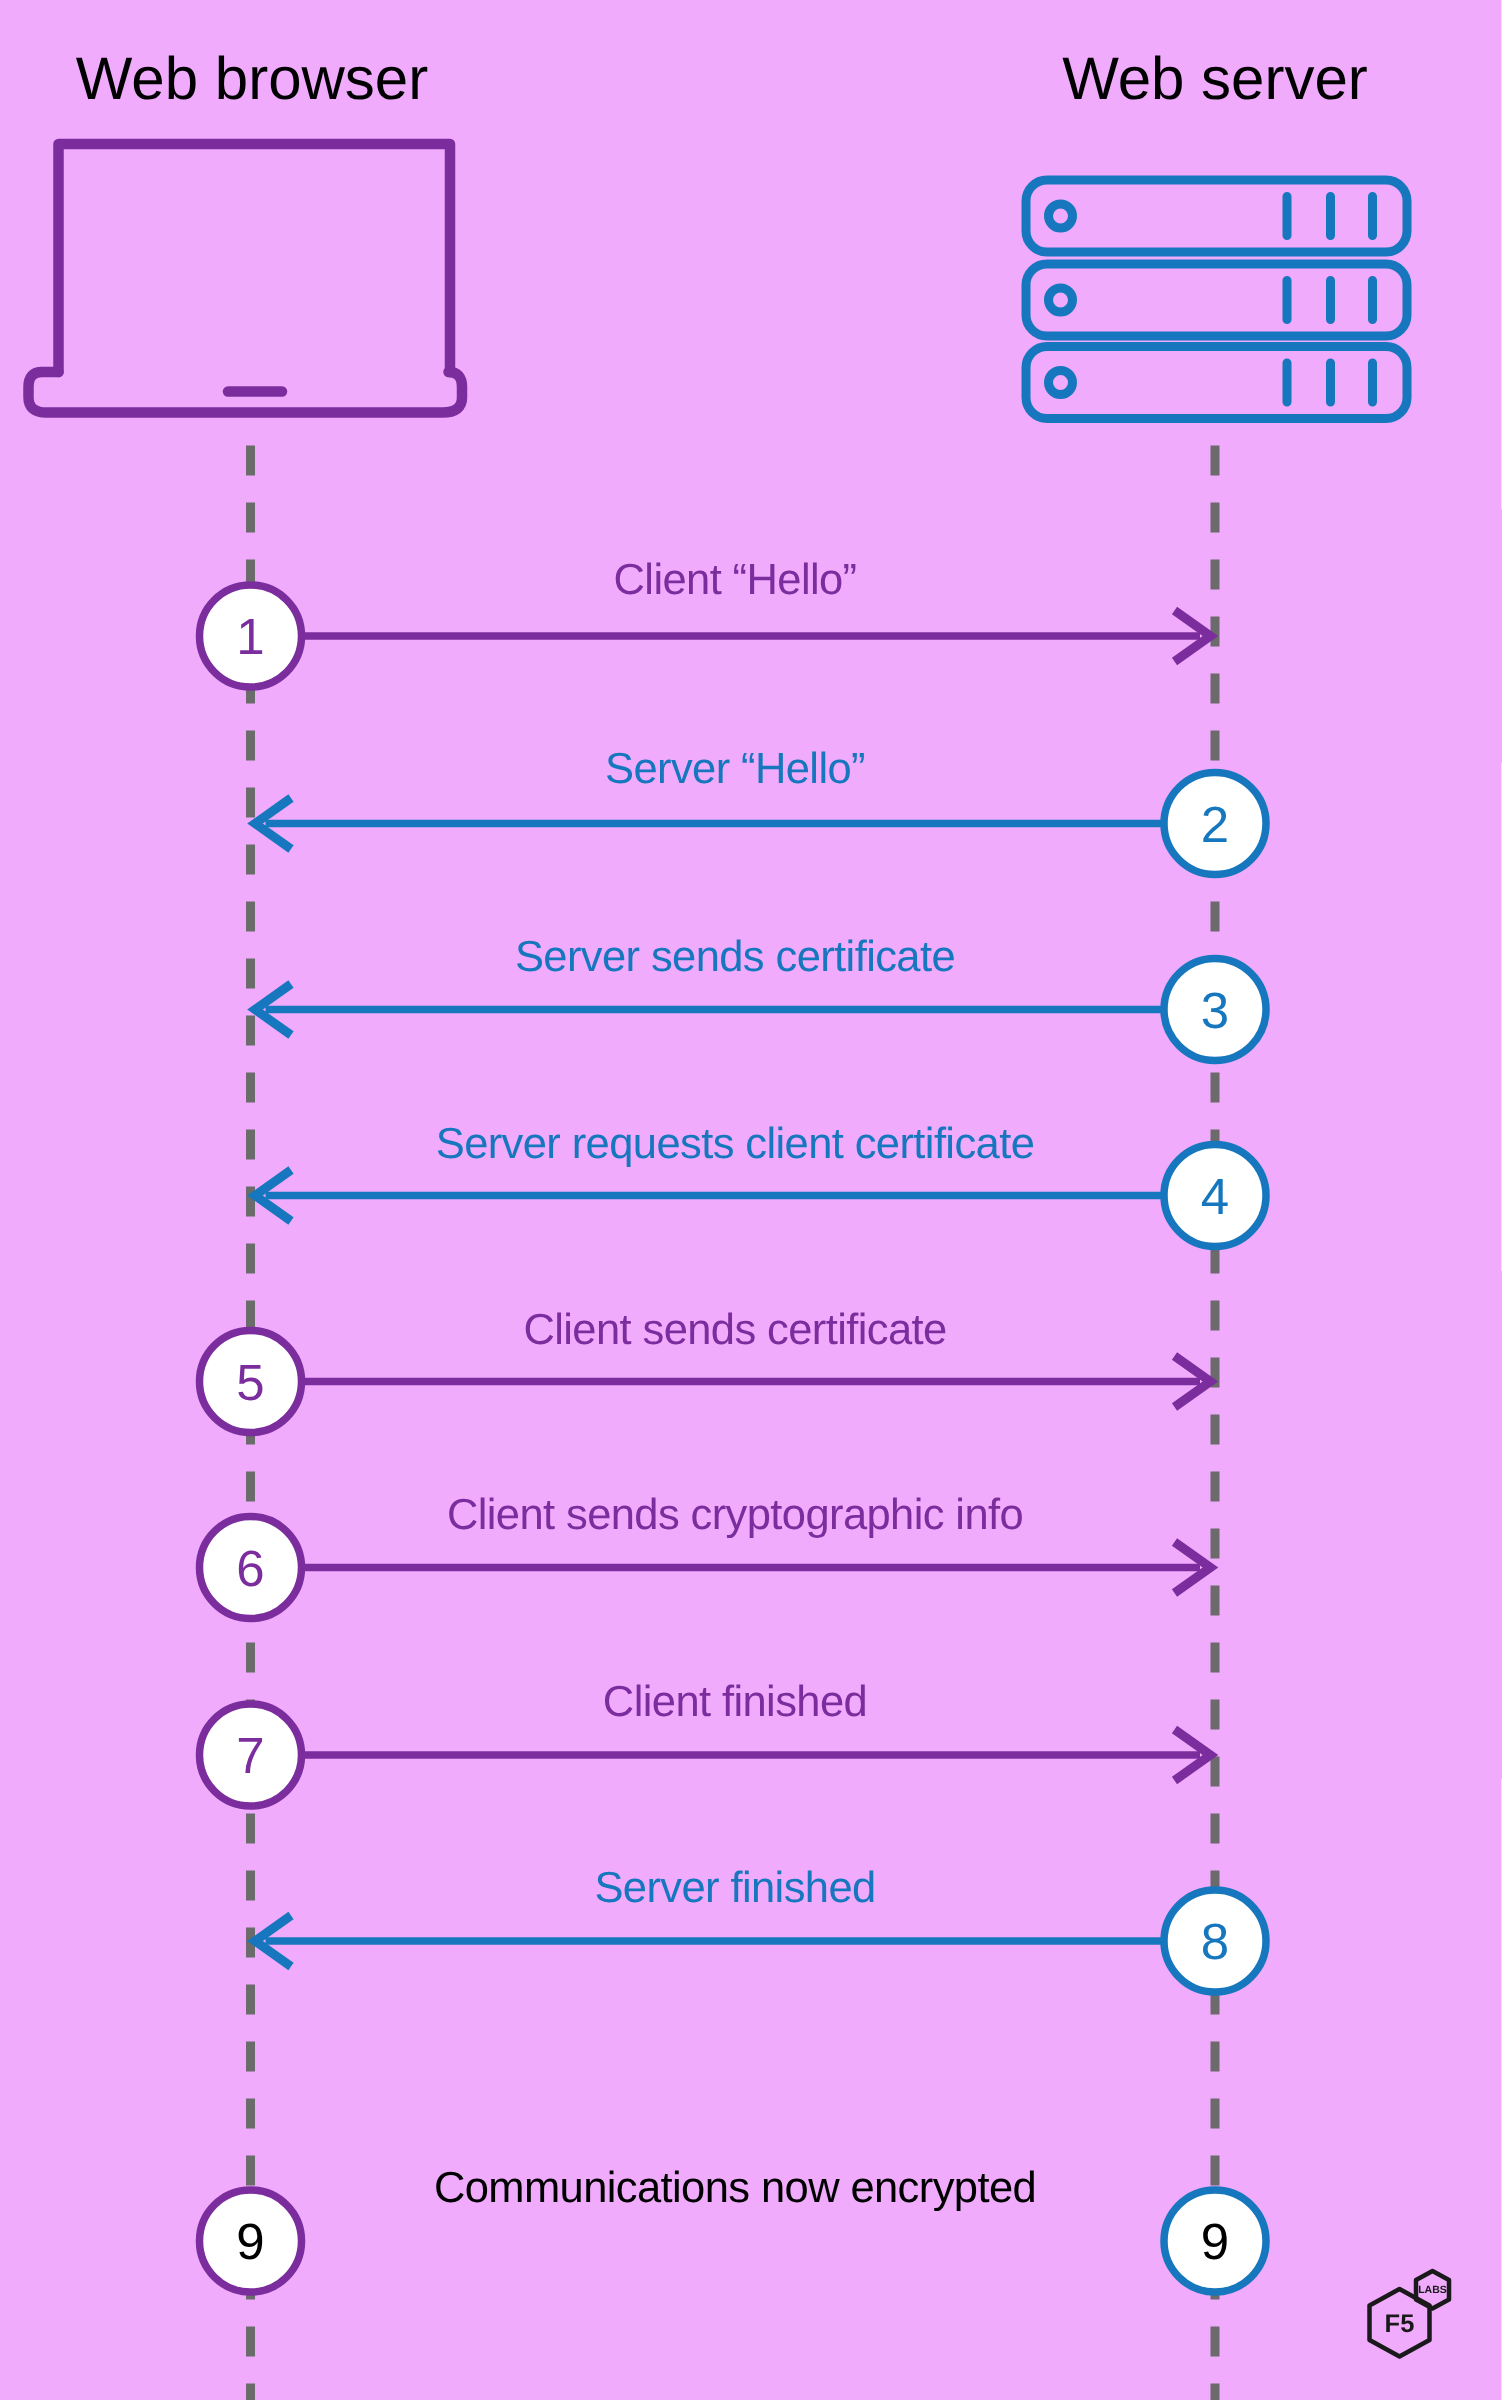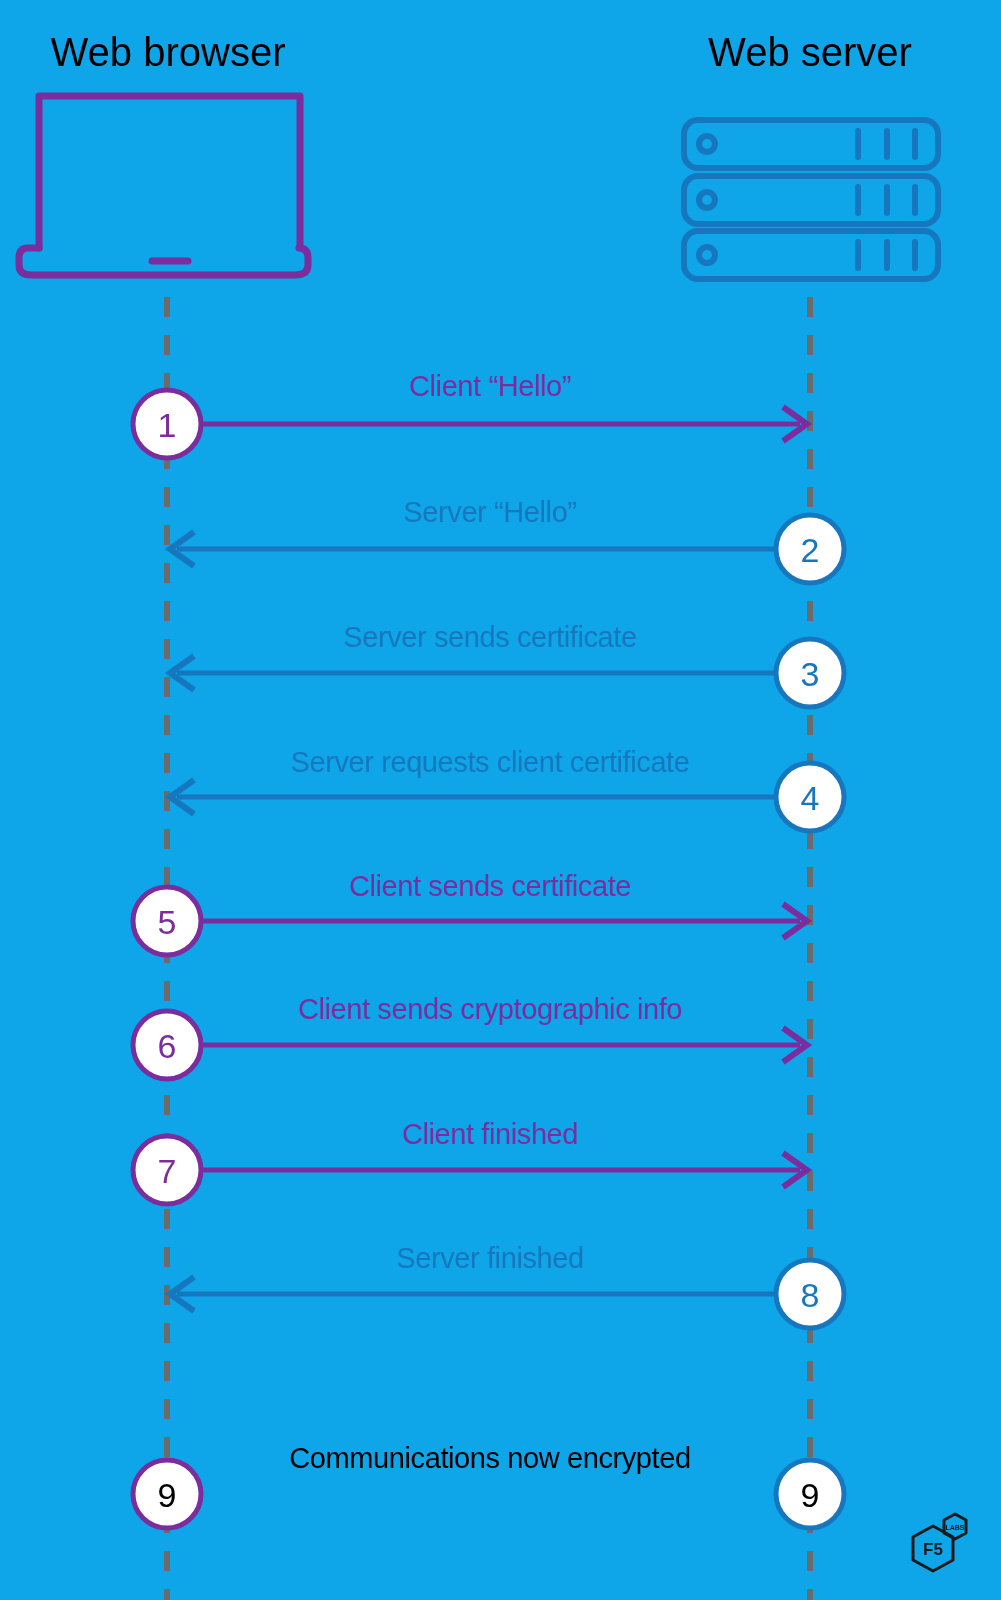--- a/index.html
+++ b/index.html
@@ -8,21 +8,21 @@
     padding: 0;
     background: #ffffff;
   }
   body {
     font-family: "Liberation Sans", sans-serif;
   }
   #stage {
     position: relative;
     width: 1001px;
     height: 1600px;
-    background: #0ea5e9;
+    background: #f0abfc;
     overflow: hidden;
   }
   #diagram-svg {
     position: absolute;
     left: 0;
     top: 0;
     width: 1001px;
     height: 1600px;
     display: block;
   }

